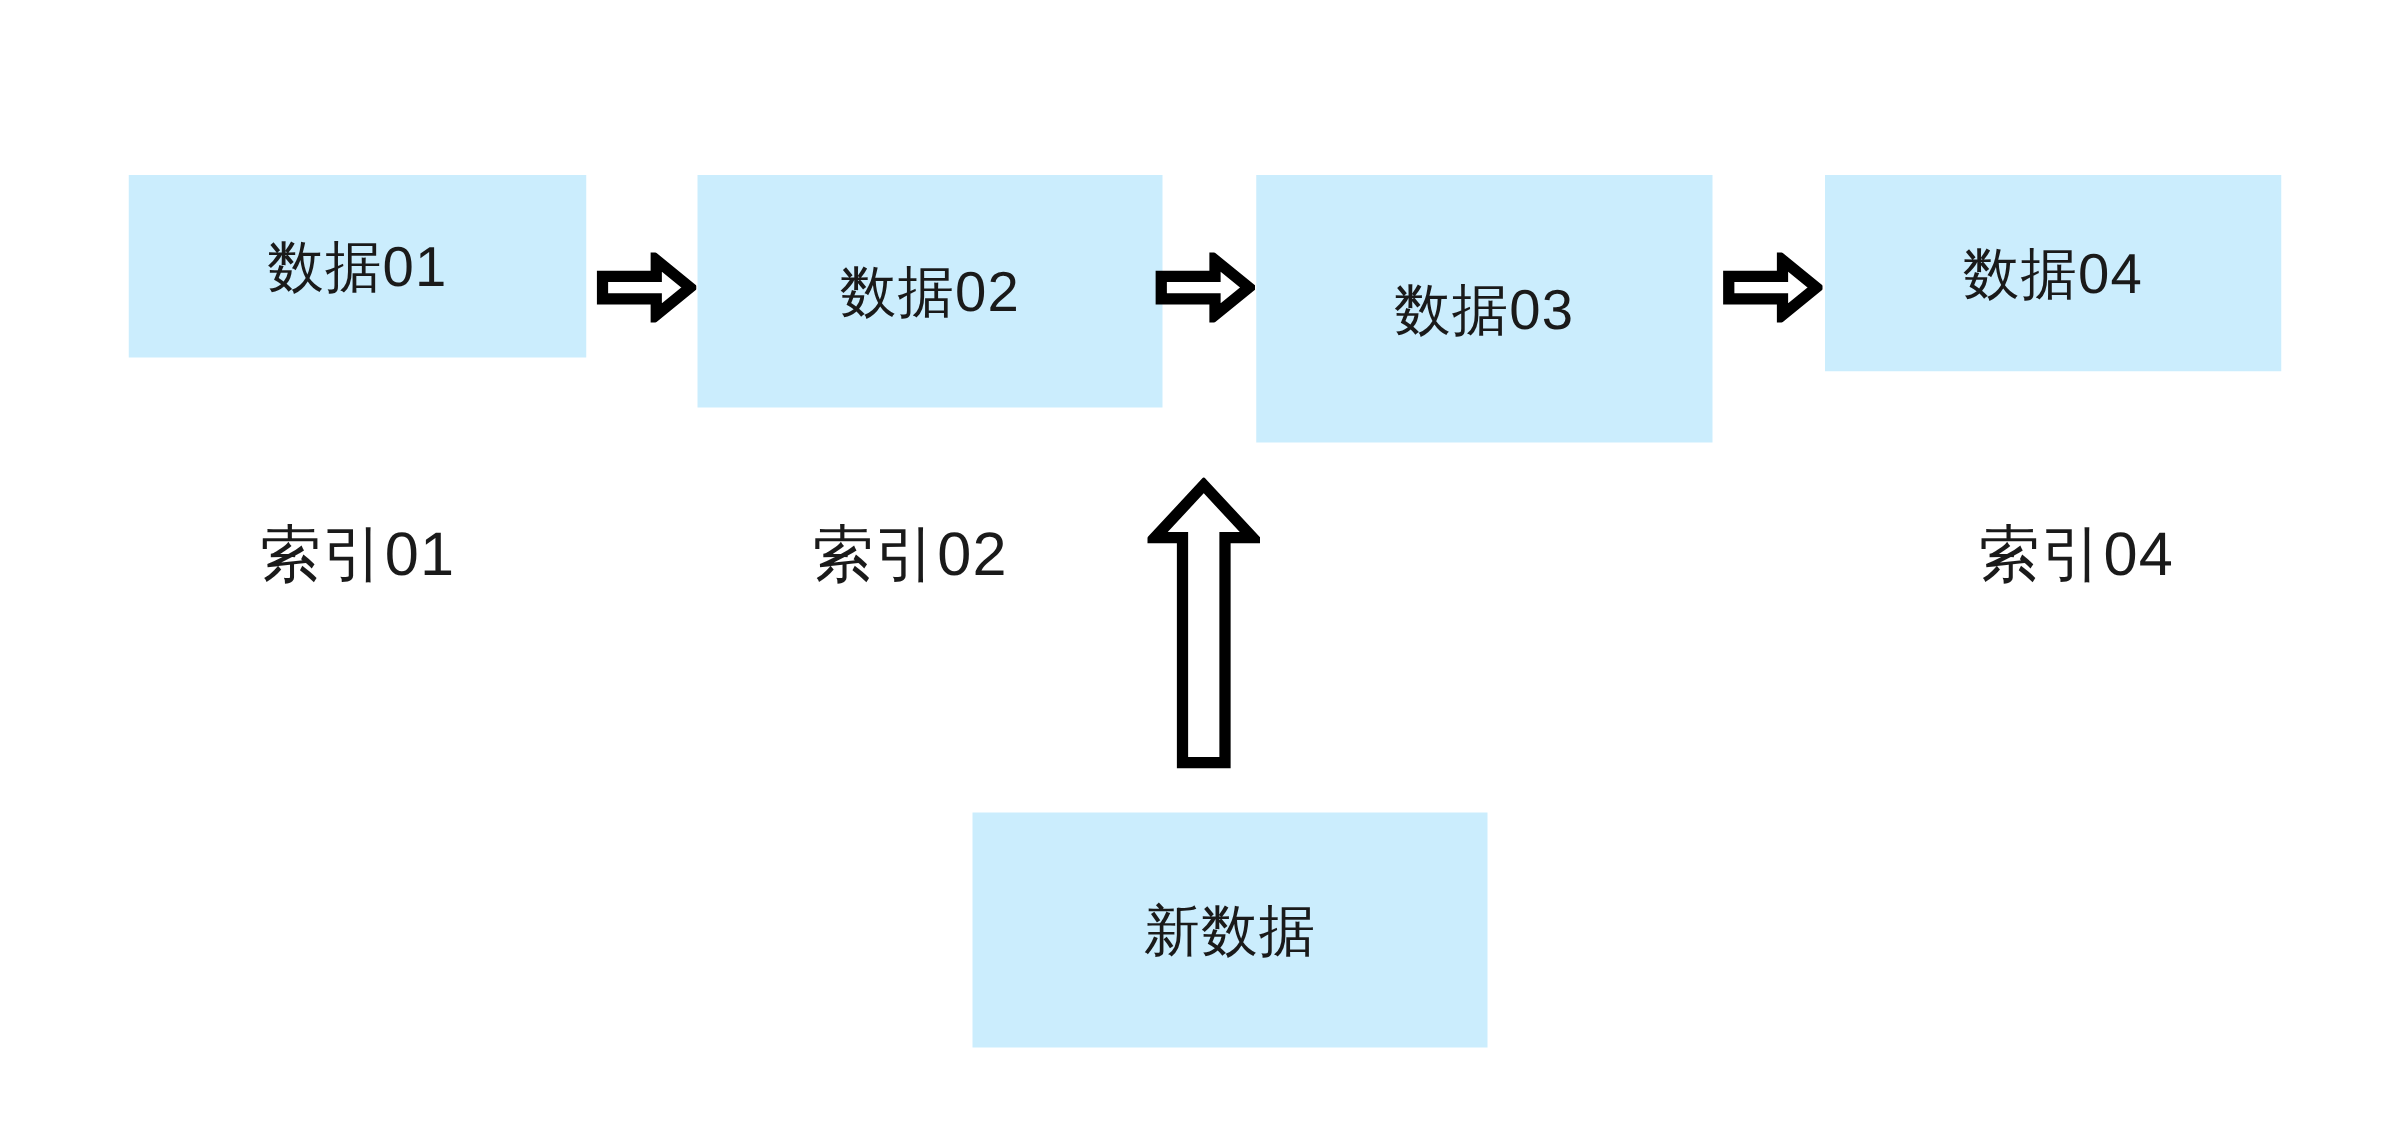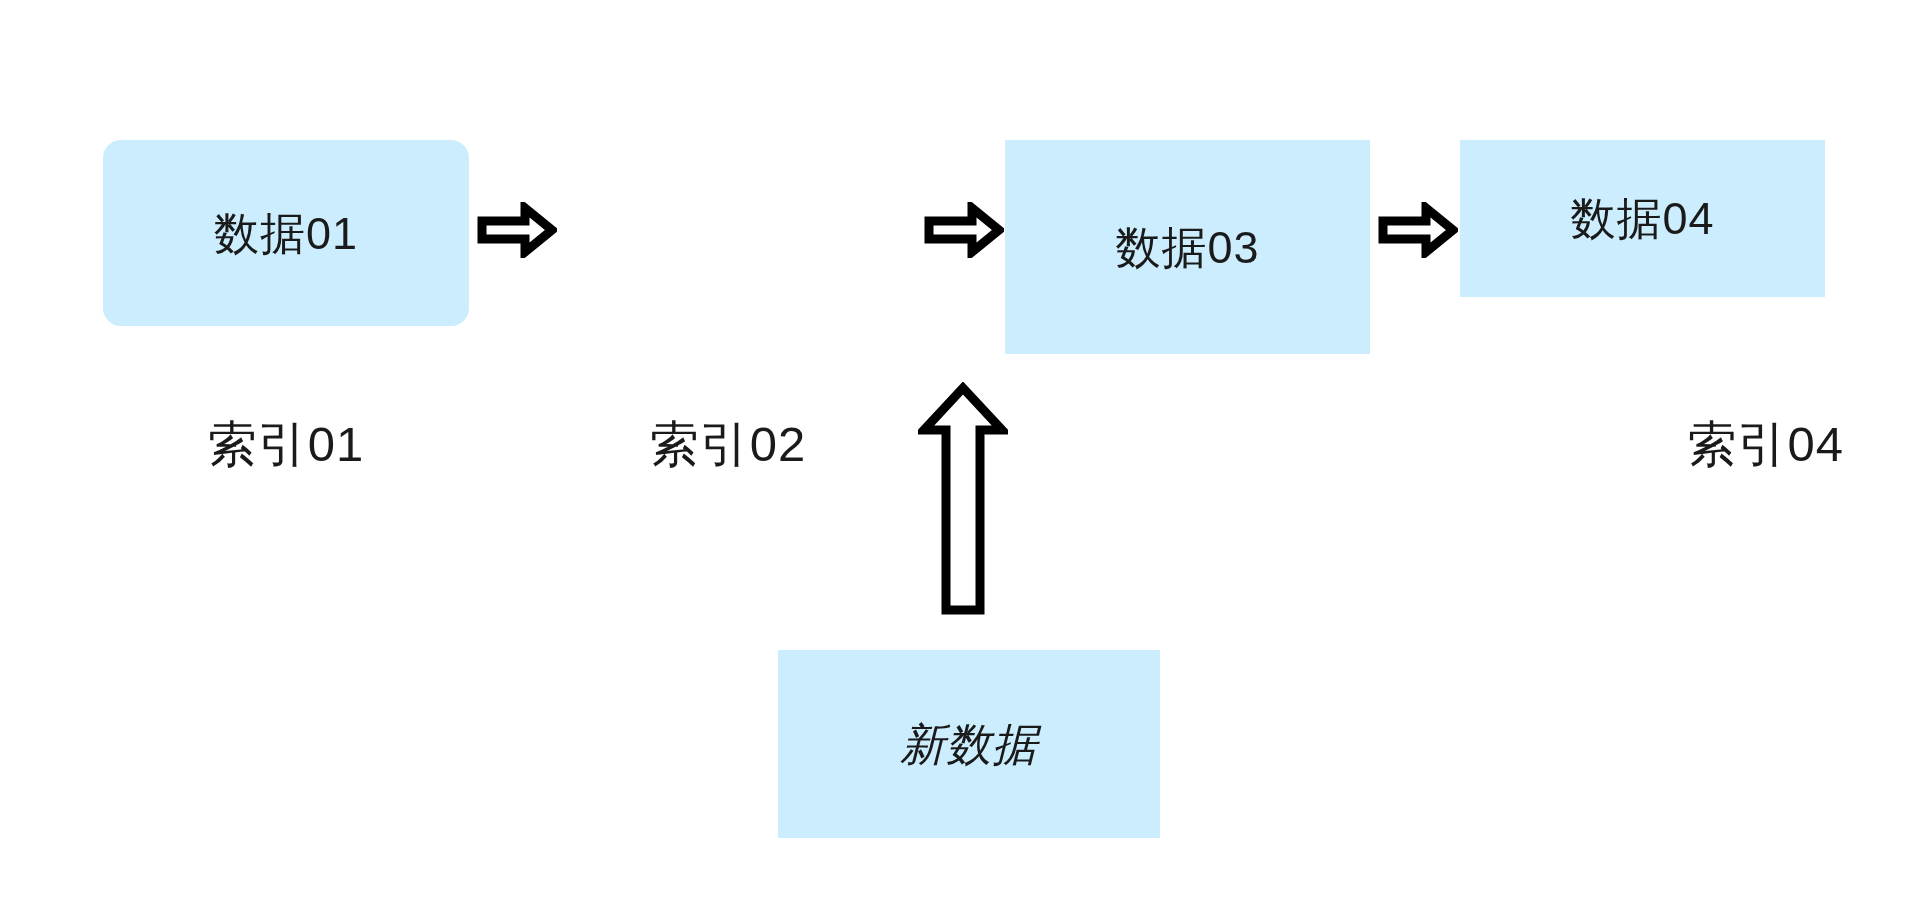--- a/index.html
+++ b/index.html
@@ -52,24 +52,27 @@
     stroke: #000000;
     stroke-width: 9;
     stroke-linejoin: miter;
   }
 </style>
 </head>
 <body>
 
 <div id="canvas">
 
-  <div class="data-box" style="left:103px; top:140px; width:366px; height:186px;border-radius:18px;">
+  <div class="data-box" style="left:103px; top:140px; width:366px; height:146px;">
     <span class="data-box-label">数据01</span>
   </div>
 
+  <div class="data-box" style="left:558px; top:140px; width:372px; height:186px;">
+    <span class="data-box-label">数据02</span>
+  </div>
 
   <div class="data-box" style="left:1005px; top:140px; width:365px; height:214px;">
     <span class="data-box-label">数据03</span>
   </div>
 
   <div class="data-box" style="left:1460px; top:140px; width:365px; height:157px;">
     <span class="data-box-label">数据04</span>
   </div>
 
   <div class="arrow-right" style="left:477px; top:202px; width:80px; height:56px;">
@@ -88,25 +91,25 @@
     <svg width="80" height="56" viewBox="0 0 80 56">
       <polygon class="arrow-shape" points="5,19 48,19 48,6 75,28 48,50 48,37 5,37"></polygon>
     </svg>
   </div>
 
   <div class="index-label" style="left:103px; top:420px; width:366px;">索引01</div>
 
   <div class="index-label" style="left:545px; top:420px; width:366px;">索引02</div>
 
 
-  <div class="index-label" style="left:1478px; top:420px; width:366px;text-align:right;">索引04</div>
+  <div class="index-label" style="left:1478px; top:420px; width:366px;">索引04</div>
 
   <div class="arrow-up" style="left:918px; top:382px; width:90px; height:234px;">
     <svg width="90" height="234" viewBox="0 0 90 234">
       <polygon class="arrow-shape" points="45,6 84,48 62,48 62,228 28,228 28,48 6,48"></polygon>
     </svg>
   </div>
 
-  <div class="data-box" style="left:778px; top:650px; width:382px; height:188px;font-style:italic;">
+  <div class="data-box" style="left:778px; top:650px; width:412px; height:188px;">
     <span class="data-box-label">新数据</span>
   </div>
 
 </div>
 
 </body></html>

